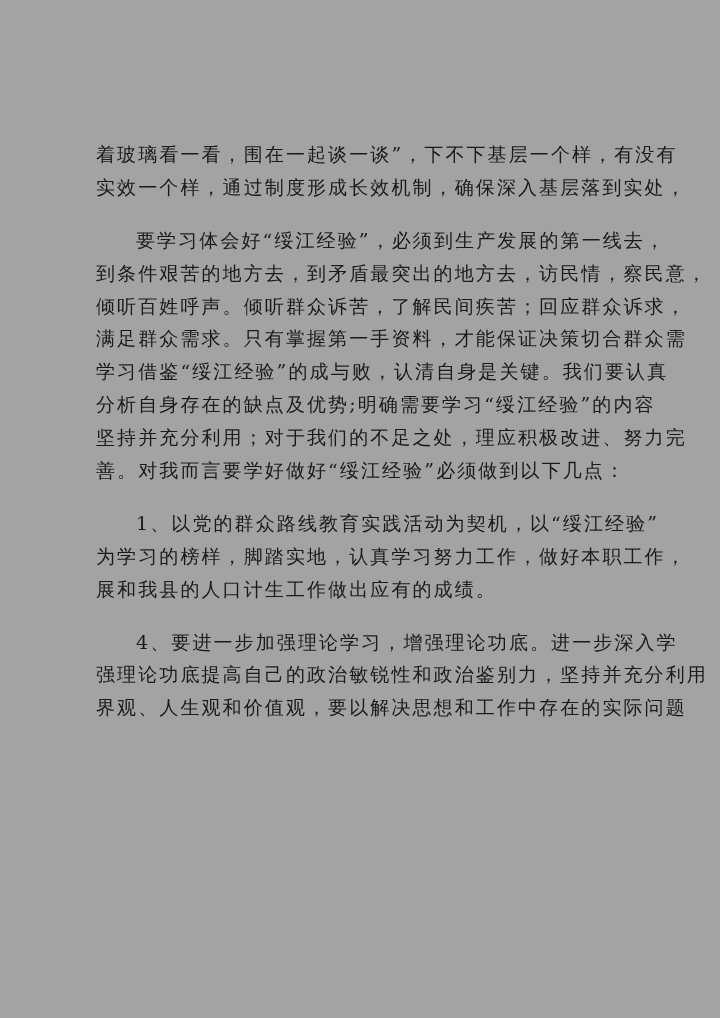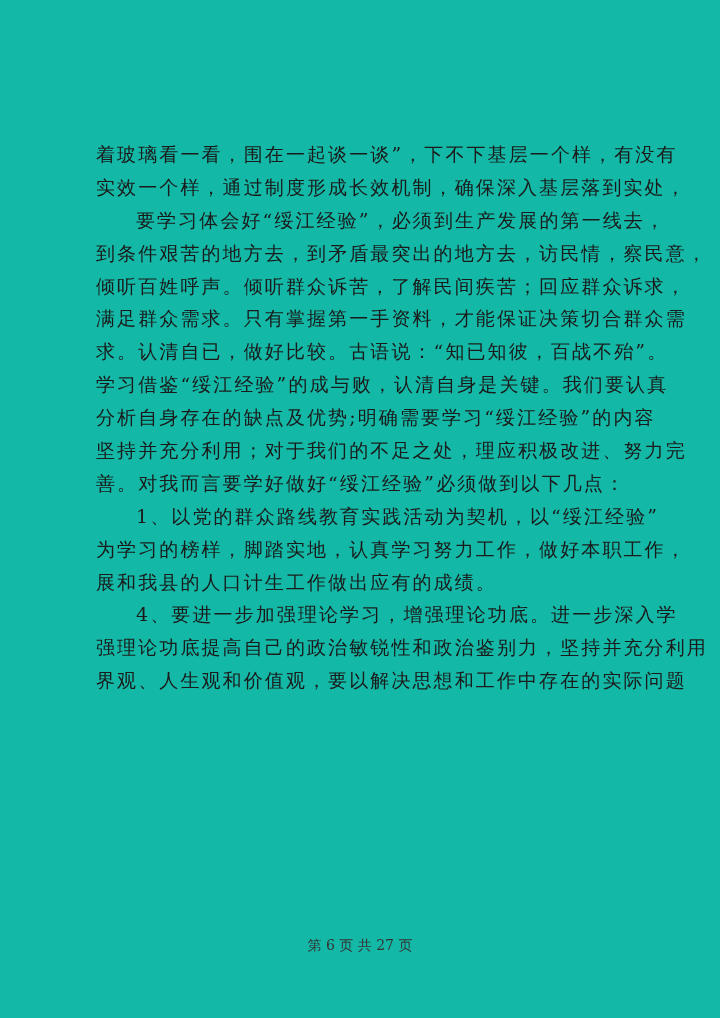--- a/index.html
+++ b/index.html
@@ -1,54 +1,52 @@
 <!DOCTYPE html>
 <html><head>
   <meta charset="utf-8">
   <style>
     html, body { margin: 0; padding: 0; background: #ffffff; }
     body { width: 720px; height: 1018px; position: relative; overflow: hidden; }
     .page {
-      position: absolute; left: 0; top: 0; width: 720px; height: 1018px; background: #14b8a6;
+      position: absolute; left: 0; top: 0; width: 720px; height: 1018px; background: #a3a3a3;
     }
     .body-text {
       position: absolute; left: 96px; top: 138px; width: 540px;
       font-family: "DejaVu Serif", "Liberation Serif", serif;
       font-size: 19px; color: #1a1a1a;
       line-height: 32.9px;
     }
     .line {
       display: block; white-space: nowrap; height: 32.9px;
       letter-spacing: 2.1px;
     }
-    .line.indent { padding-left: 40px; }
+    .line.indent { padding-left: 40px; margin-top: 20px; }
     .footer {
       position: absolute; left: 0; width: 720px; top: 937px;
       text-align: center;
       font-family: "DejaVu Serif", "Liberation Serif", serif;
       font-size: 14px; color: #333333;
     }
   </style>
 </head>
 <body>
 
 <div class="page">
   <div class="body-text" id="body-text">
       <span class="line">着玻璃看一看，围在一起谈一谈”，下不下基层一个样，有没有</span>
       <span class="line">实效一个样，通过制度形成长效机制，确保深入基层落到实处，</span>
       <span class="line indent">要学习体会好“绥江经验”，必须到生产发展的第一线去，</span>
       <span class="line">到条件艰苦的地方去，到矛盾最突出的地方去，访民情，察民意，</span>
       <span class="line">倾听百姓呼声。倾听群众诉苦，了解民间疾苦；回应群众诉求，</span>
       <span class="line">满足群众需求。只有掌握第一手资料，才能保证决策切合群众需</span>
-      <span class="line">求。认清自已，做好比较。古语说：“知已知彼，百战不殆”。</span>
       <span class="line">学习借鉴“绥江经验”的成与败，认清自身是关键。我们要认真</span>
       <span class="line">分析自身存在的缺点及优势;明确需要学习“绥江经验”的内容</span>
       <span class="line">坚持并充分利用；对于我们的不足之处，理应积极改进、努力完</span>
       <span class="line">善。对我而言要学好做好“绥江经验”必须做到以下几点：</span>
       <span class="line indent">1、以党的群众路线教育实践活动为契机，以“绥江经验”</span>
       <span class="line">为学习的榜样，脚踏实地，认真学习努力工作，做好本职工作，</span>
       <span class="line">展和我县的人口计生工作做出应有的成绩。</span>
       <span class="line indent">4、要进一步加强理论学习，增强理论功底。进一步深入学</span>
       <span class="line">强理论功底提高自己的政治敏锐性和政治鉴别力，坚持并充分利用</span>
       <span class="line">界观、人生观和价值观，要以解决思想和工作中存在的实际问题</span>
     </div>
-  <div class="footer">第 6 页  共 27 页</div>
 </div>
 
 </body></html>

